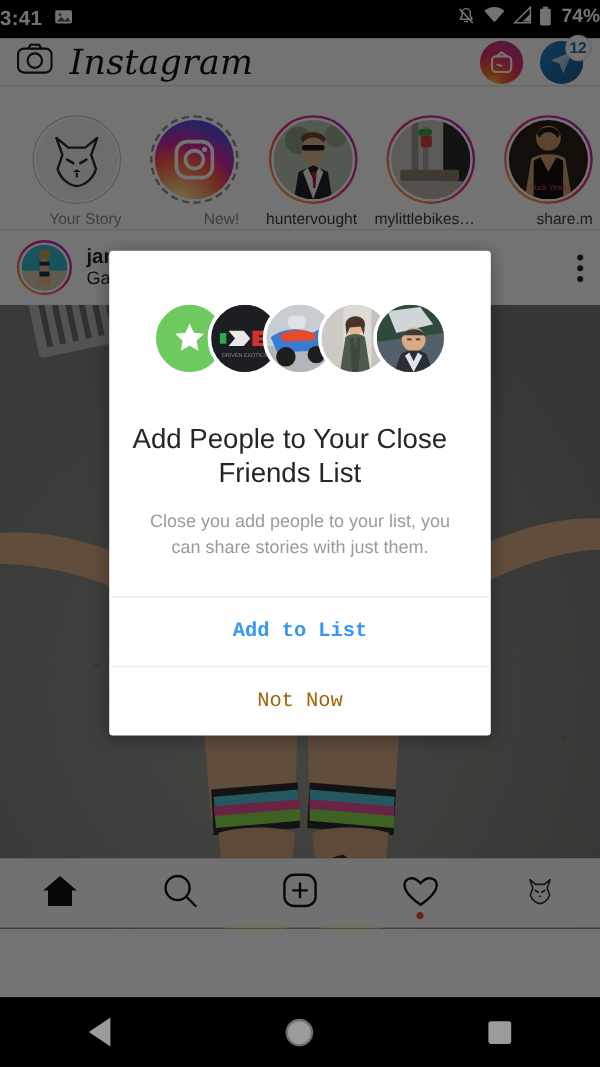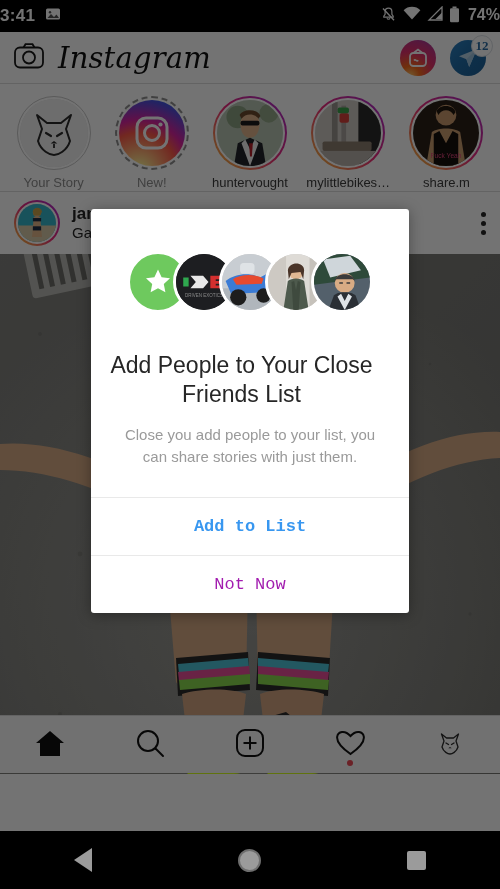--- a/index.html
+++ b/index.html
@@ -17,36 +17,36 @@
 
   
   .statusbar{position:absolute;left:0;top:0;width:500px;height:32px;background:#000;
     display:flex;align-items:center;justify-content:space-between;padding:0 0;box-sizing:border-box;z-index:10;}
   .sb-left{display:flex;align-items:center;gap:10px;}
   .sb-time{color:#fff;font-size:17px;font-weight:bold;letter-spacing:.3px;}
   .sb-right{display:flex;align-items:flex-start;gap:6px;}
   .sb-batt-text{color:#fff;font-size:16px;font-weight:bold;margin-left:2px;}
 
   
-  .ig-header{position:absolute;left:0;top:32px;width:500px;height:52px;background:#fff;
+  .ig-header{position:absolute;left:0;top:32px;width:500px;height:40px;background:#fff;
     border-bottom:1px solid #dbdbdb;display:flex;align-items:center;padding:0 14px;box-sizing:border-box;z-index:10;}
   .ig-logo{font-family:"DejaVu Serif", serif;font-style:italic;font-size:29px;color:#111;margin-left:14px;letter-spacing:.2px;}
   .ig-header-right{margin-left:auto;display:flex;align-items:center;gap:14px;}
   .igtv{width:36px;height:36px;border-radius:50%;
     background:radial-gradient(circle at 28% 100%, #fdc468 0%, #f76b1c 22%, #e1306c 55%, #c13584 78%, #833ab4 100%);
     display:flex;align-items:center;justify-content:center;}
   .direct{position:relative;width:36px;height:36px;border-radius:50%;
     background:linear-gradient(135deg,#2b7fbf 0%,#1f6aa5 50%,#1d5f95 100%);display:flex;align-items:center;justify-content:center;}
   .direct-badge{position:absolute;top:-5px;right:-7px;min-width:22px;height:22px;border-radius:11px;background:#fff;
-    border:1.5px solid #d8dde2;color:#2b6ca3;font-size:13px;font-weight:bold;display:flex;align-items:center;justify-content:center;padding:0 3px;box-sizing:border-box;font-family:Liberation Serif, serif;}
+    border:1.5px solid #d8dde2;color:#2b6ca3;font-size:13px;font-weight:bold;display:flex;align-items:center;justify-content:center;padding:0 3px;box-sizing:border-box;}
 
   
   .stories{position:absolute;left:0;top:88px;width:500px;height:104px;background:#fff;border-bottom:1px solid #dbdbdb;
     display:flex;align-items:flex-start;padding:8px 6px 0 6px;box-sizing:border-box;gap:3px;z-index:10;}
-  .story{width:98px;display:flex;flex-direction:column;align-items:center;}
+  .story{width:98px;display:flex;flex-direction:column;align-items:flex-end;}
   .ring{width:74px;height:74px;border-radius:50%;padding:2px;box-sizing:border-box;display:flex;align-items:center;justify-content:center;}
   .ring.plain{border:1px solid #c7c7c7;}
   .ring.dashed{border:2px dashed #8e8e8e;}
   .ring.grad{background:linear-gradient(45deg,#f9ce34 0%,#ee2a7b 50%,#a02bd6 100%);}
   .ring.grad .av{border:2px solid #fff;}
   .av{width:100%;height:100%;border-radius:50%;overflow:hidden;box-sizing:border-box;background:#ddd;position:relative;}
   .story-name{margin-top:5px;font-size:13px;color:#3c3c3c;max-width:94px;white-space:nowrap;overflow:hidden;text-overflow:ellipsis;text-align:center;}
   .story-name.muted{color:#8e8e8e;}
 
   
@@ -81,21 +81,21 @@
     box-shadow:0 2px 14px rgba(0,0,0,.35);overflow:hidden;}
   .dlg-avatars{display:flex;justify-content:center;align-items:center;padding:42px 0 8px 0;}
   .dlg-av{width:62px;height:62px;border-radius:50%;border:3px solid #fff;box-sizing:border-box;overflow:hidden;position:relative;background:#ccc;}
   .dlg-av + .dlg-av{margin-left:-16px;}
   .dlg-av.star{background:#6ec95e;display:flex;align-items:center;justify-content:center;border-color:#fff;}
   .dlg-title{font-size:23px;color:#262626;text-align:center;line-height:1.28;padding:30px 22px 0 5px;}
   .dlg-body{font-size:15px;color:#9a9a9a;text-align:center;line-height:1.45;padding:14px 26px 30px 26px;}
   .dlg-btn{height:57px;display:flex;align-items:center;justify-content:center;border-top:1px solid #e9e9e9;
     font-size:17px;cursor:pointer;font-family:Liberation Mono, monospace;}
   .dlg-btn.primary{color:#3897f0;font-weight:bold;}
-  .dlg-btn.secondary{color:#a21caf;}
+  .dlg-btn.secondary{color:#a16207;}
 
   
   .ph{position:absolute;inset:0;}
   .wolf{position:absolute;inset:0;display:flex;align-items:center;justify-content:center;background:#f2f2f2;}
 </style>
 </head>
 <body>
 
 <div class="phone">
 

